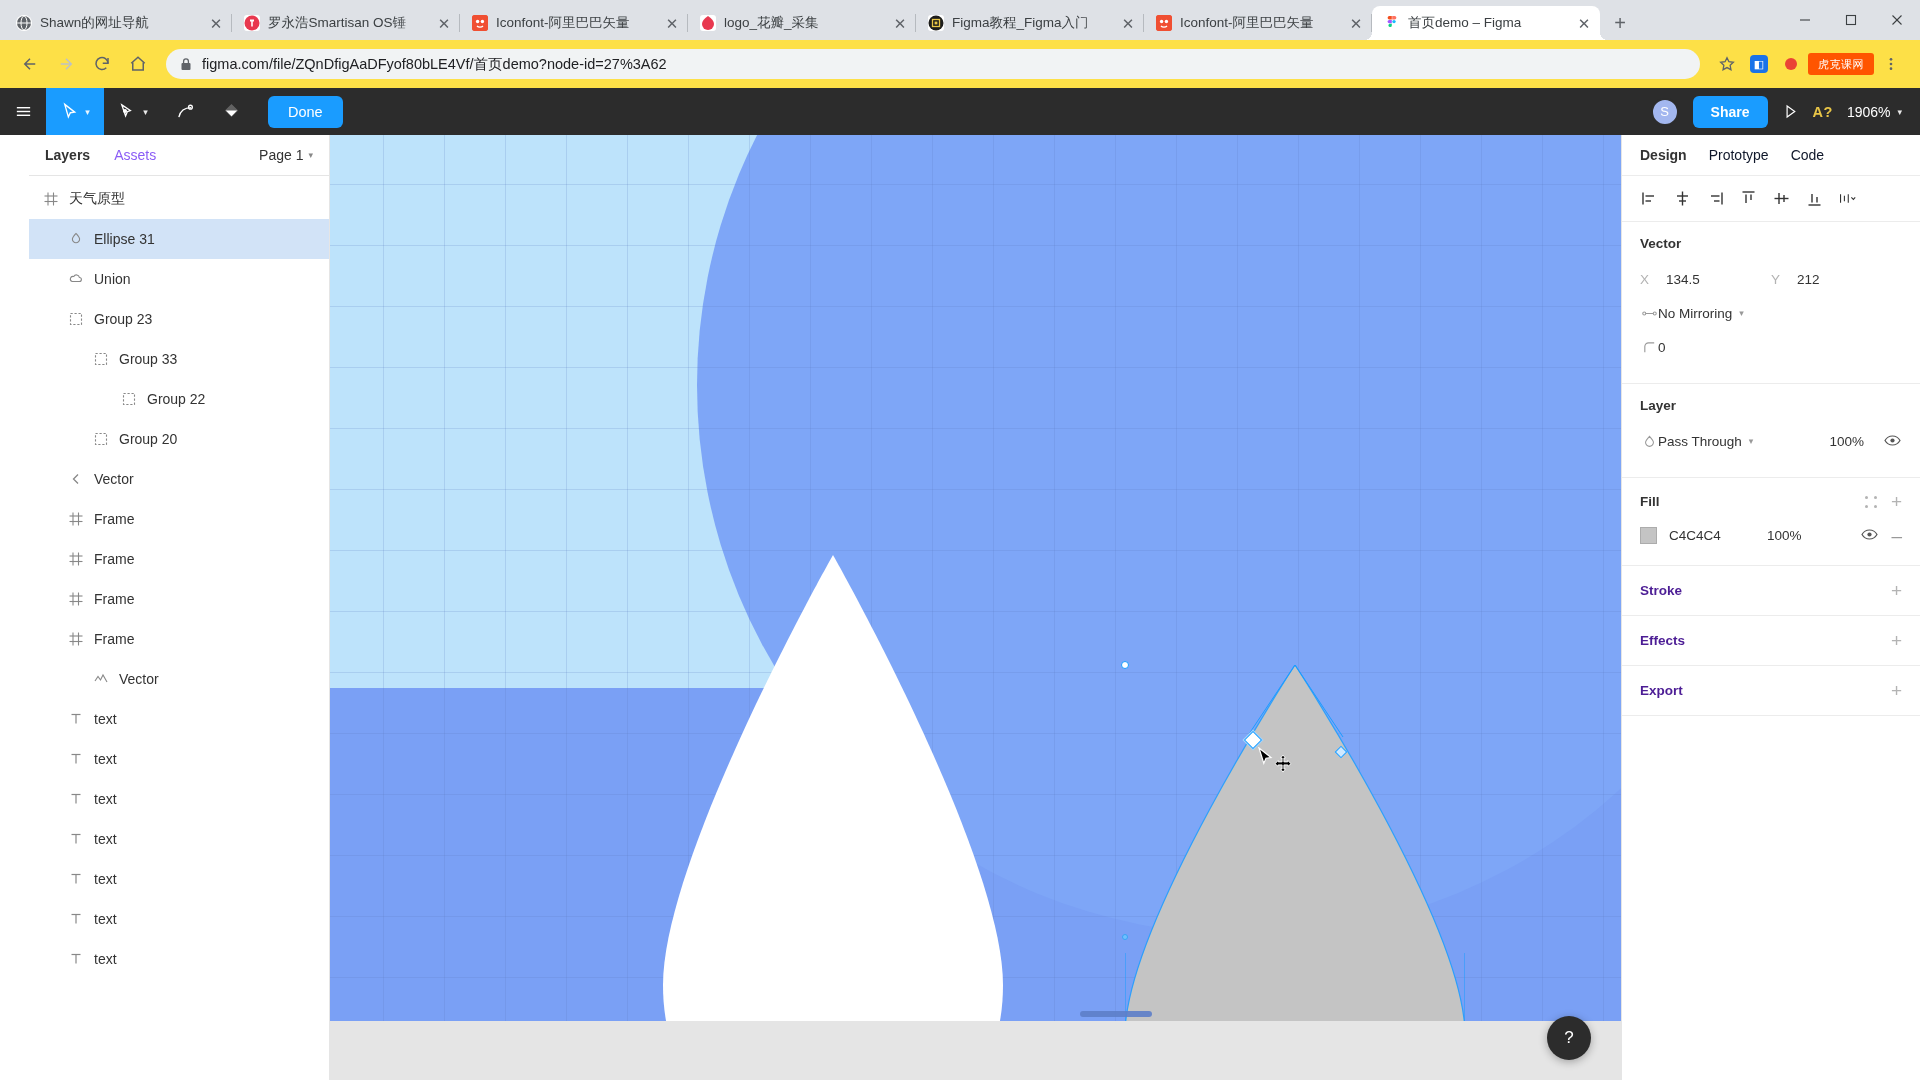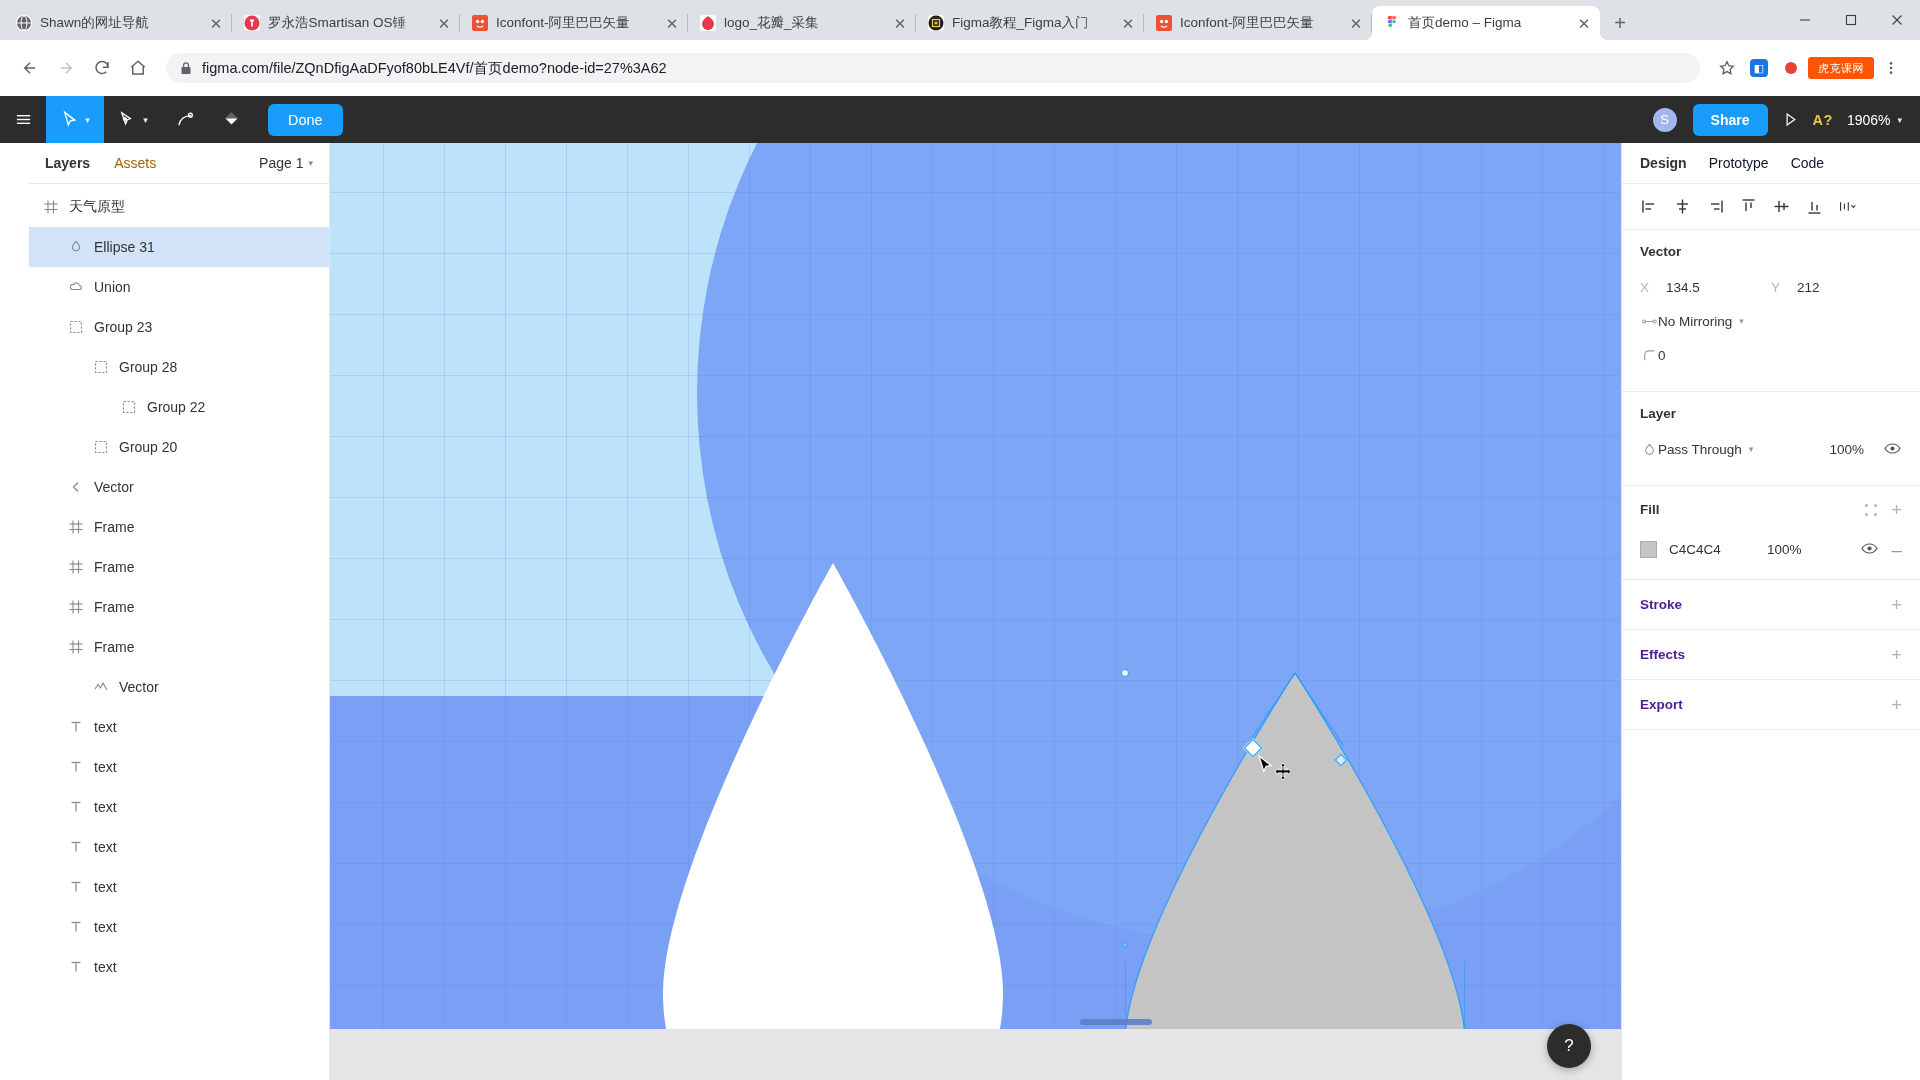--- a/index.html
+++ b/index.html
@@ -67,21 +67,21 @@
   }
   .winbtns {
     margin-left: auto; display:flex; align-items:center;
     height:40px; align-self: flex-start;
   }
   .winbtn { width:46px; height:34px; display:flex; align-items:center;
             justify-content:center; color:#3c4043; font-size:13px; }
   .winbtn svg { width:12px; height:12px; }
 
   .toolbar-row {
-    height: 56px; background:#ffffff; display:flex; align-items:center;
+    height: 48px; background:#fde047; display:flex; align-items:center;
     padding: 0 14px; gap: 4px;
   }
   .navbtn {
     width:32px; height:32px; border-radius:50%;
     display:flex; align-items:center; justify-content:center;
     color:#5f6368;
   }
   .navbtn svg { width:18px; height:18px; }
   .navbtn.disabled { color:#bdc1c6; }
   .omnibox {
@@ -156,21 +156,21 @@
   
   .left-panel {
     width: 301px; background:#ffffff; border-right:1px solid #e5e5e5;
     display:flex; flex-direction:column; flex:0 0 301px;margin-left:29px;
   }
   .lp-tabs {
     height: 41px; display:flex; align-items:center;
     padding: 0 16px; gap: 24px; border-bottom:1px solid #e5e5e5;
     position:relative;
   }
-  .lp-tab { font-size:14px; color:#a16207; }
+  .lp-tab { font-size:14px; color:#8b5cf6; }
   .lp-tab.active { color:#333333; font-weight:600; }
   .page-sel {
     margin-left:auto; display:flex; align-items:center; gap:5px;
     font-size:14px; color:#333333;
   }
   .page-sel .cv { font-size:9px; color:#888; }
   .lp-list { flex:1 1 auto; overflow:hidden; padding-top: 3px; }
   .layer-row {
     height: 40px; display:flex; align-items:center;
     gap: 10px; font-size:14px; color:#333333; padding-right:10px;
@@ -285,21 +285,21 @@
   .prop-half { width:50%; display:flex; align-items:center; gap:12px; }
   .prop-label { font-size:13.5px; color:#b3b3b3; width:14px; }
   .prop-val { font-size:13.5px; color:#333333; }
   .prop-ico { width:18px; height:18px; display:flex; align-items:center;
               justify-content:center; color:#999999; flex:0 0 18px; }
   .prop-ico svg { width:15px; height:15px; }
   .dd { font-size:13.5px; color:#333333; display:flex; align-items:center; gap:7px; }
   .dd .cv { font-size:9px; color:#999; }
   .sec-head {
     display:flex; align-items:center; justify-content:space-between;
-    margin-bottom:16px;
+    margin-bottom:10px;
   }
   .sec-head-actions { display:flex; align-items:center; gap:14px; color:#b3b3b3; }
   .plus { font-size:19px; color:#b3b3b3; line-height:1; font-weight:300; }
   .dots4 { width:12px; height:12px; position:relative; }
   .dots4 i { position:absolute; width:3px; height:3px; border-radius:50%; background:#b3b3b3; }
   .fill-row { display:flex; align-items:center; gap:12px; height:28px; }
   .swatch { width:17px; height:17px; background:#c4c4c4; border:1px solid #0000001f; flex:0 0 17px; }
   .fill-hex { font-size:13.5px; color:#333333; width:86px; }
   .fill-op  { font-size:13.5px; color:#333333; flex:1 1 auto; }
   .eye { width:18px; height:18px; color:#555555; }
@@ -585,21 +585,21 @@
               </svg>
             </span>
             <span class="layer-name">Group 23</span>
           </div>
           <div class="layer-row" style="padding-left: 64px;">
             <span class="layer-icon">
               <svg viewBox="0 0 14 14" stroke="currentColor" stroke-width="1.1" fill="none" stroke-dasharray="2.2 1.8">
                 <rect x="1.5" y="1.5" width="11" height="11"></rect>
               </svg>
             </span>
-            <span class="layer-name">Group 28</span>
+            <span class="layer-name">Group 33</span>
           </div>
           <div class="layer-row" style="padding-left: 92px;">
             <span class="layer-icon">
               <svg viewBox="0 0 14 14" stroke="currentColor" stroke-width="1.1" fill="none" stroke-dasharray="2.2 1.8">
                 <rect x="1.5" y="1.5" width="11" height="11"></rect>
               </svg>
             </span>
             <span class="layer-name">Group 22</span>
           </div>
           <div class="layer-row" style="padding-left: 64px;">

